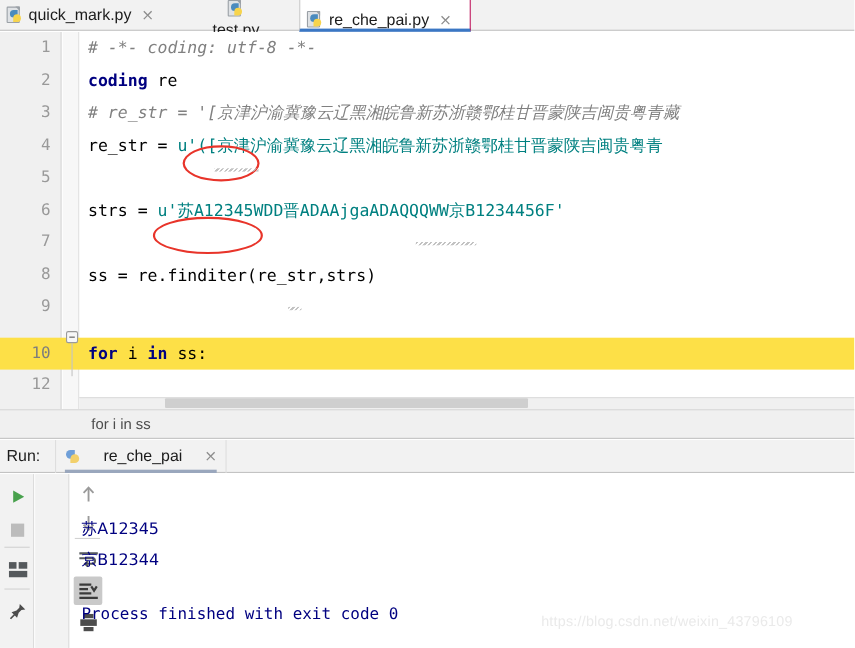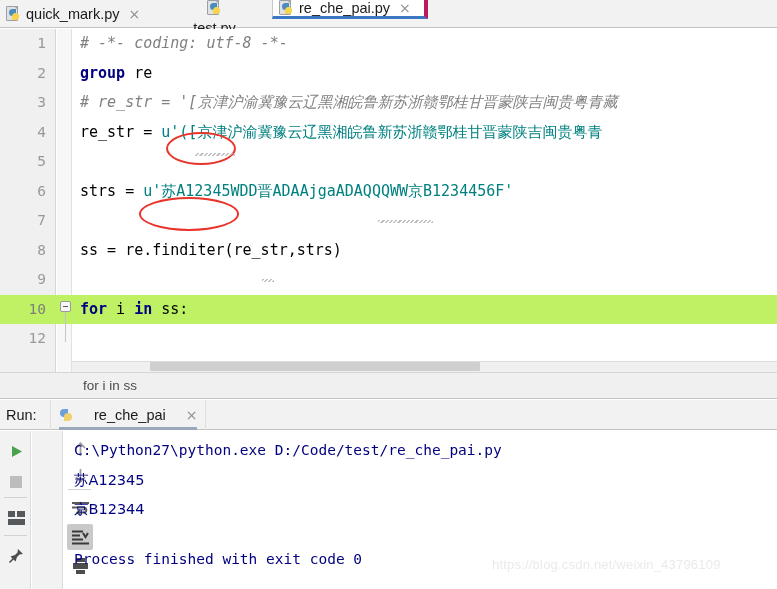--- a/index.html
+++ b/index.html
@@ -35,23 +35,24 @@
     gap: 5px;
     padding: 0 7px 0 6px;
     font-size: 14.5px;
     color: #1b1b1b;
     white-space: nowrap;
     cursor: default;
   }
   .tab.active {
     background: #ffffff;
     border-left: 1px solid #c8c8c8;
-    border-right: 4px solid #be185d;
+    border-right: 1px solid #be185d;
     border-bottom: 3px solid #3b77c4;
-    height: 19px;
+    height: 29px;
+    align-items: flex-end;
   }
   .tab .tlabel { line-height: 1; }
   .tab .tclose {
     font-size: 14px;
     color: #8d8d8d;
     margin-left: 4px;
     line-height: 1;
     font-family: "DejaVu Sans", sans-serif;
   }
   
@@ -132,21 +133,21 @@
     color: #999999;
   }
   .row .ltext {
     position: absolute;
     left: 80px;
     font-family: "DejaVu Sans Mono", monospace;
     font-size: 15px;
     white-space: pre;
     color: #000000;
   }
-  .row.hl { background: #bef264; }
+  .row.hl { background: #fde047; margin-top: 12px; }
   .row.hl .lnum { color: #7d7d7d; }
 
   .kw   { color: #000080; font-weight: bold; }
   .com  { color: #808080; font-style: italic; }
   .str  { color: #008080; }
   .plain{ color: #000000; }
 
   
   .foldmark {
     position: absolute;
@@ -375,21 +376,21 @@
     <div class="gutter"></div>
     <div class="foldcol"></div>
 
     <div class="coderows" id="coderows">
         <div class="row">
           <span class="lnum">1</span>
           <span class="ltext"><span class="com"># -*- coding: utf-8 -*-</span></span>
         </div>
         <div class="row">
           <span class="lnum">2</span>
-          <span class="ltext"><span class="kw">group</span><span class="plain"> re</span></span>
+          <span class="ltext"><span class="kw">coding</span><span class="plain"> re</span></span>
         </div>
         <div class="row">
           <span class="lnum">3</span>
           <span class="ltext"><span class="com"># re_str = '[京津沪渝冀豫云辽黑湘皖鲁新苏浙赣鄂桂甘晋蒙陕吉闽贵粤青藏</span></span>
         </div>
         <div class="row">
           <span class="lnum">4</span>
           <span class="ltext"><span class="plain">re_str = </span><span class="str">u'([京津沪渝冀豫云辽黑湘皖鲁新苏浙赣鄂桂甘晋蒙陕吉闽贵粤青</span></span>
         </div>
         <div class="row">
@@ -517,21 +518,20 @@
       </div>
       <div class="tbtn" style="left:35px;top:122px;">
         <svg width="17" height="16" viewBox="0 0 17 16">
           <rect x="4" y="0" width="9" height="4" fill="#4d4d4d"></rect>
           <rect x="1" y="5" width="15" height="6" fill="#4d4d4d"></rect>
           <rect x="4" y="12" width="9" height="4" fill="#4d4d4d"></rect>
         </svg>
       </div>
     </div>
 
-    <div class="out" style="top:11px;">C:\Python27\python.exe D:/Code/test/re_che_pai.py</div>
     <div class="out cn" style="top:40px;">苏A12345</div>
     <div class="out cn" style="top:69px;">京B12344</div>
     <div class="out" style="top:120px;">Process finished with exit code 0</div>
   </div>
 
   <div class="watermark">https://blog.csdn.net/weixin_43796109</div>
 
 </div>
 
 </body></html>

